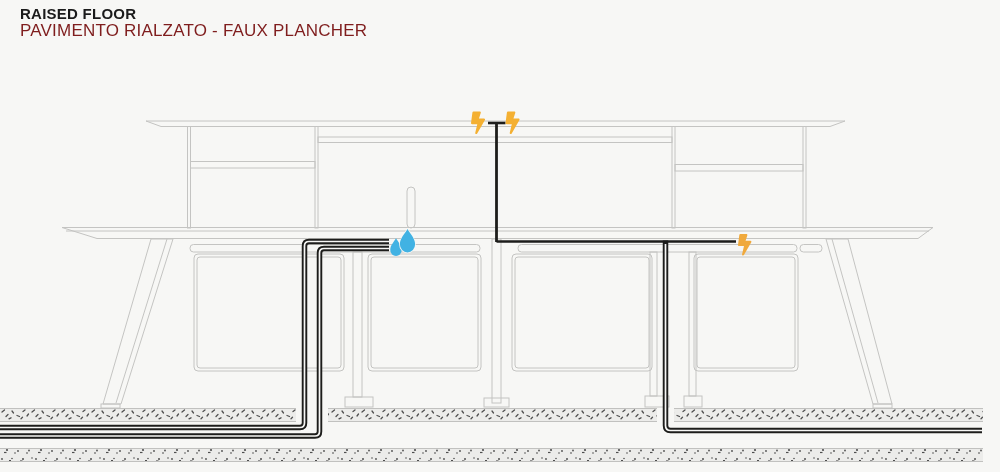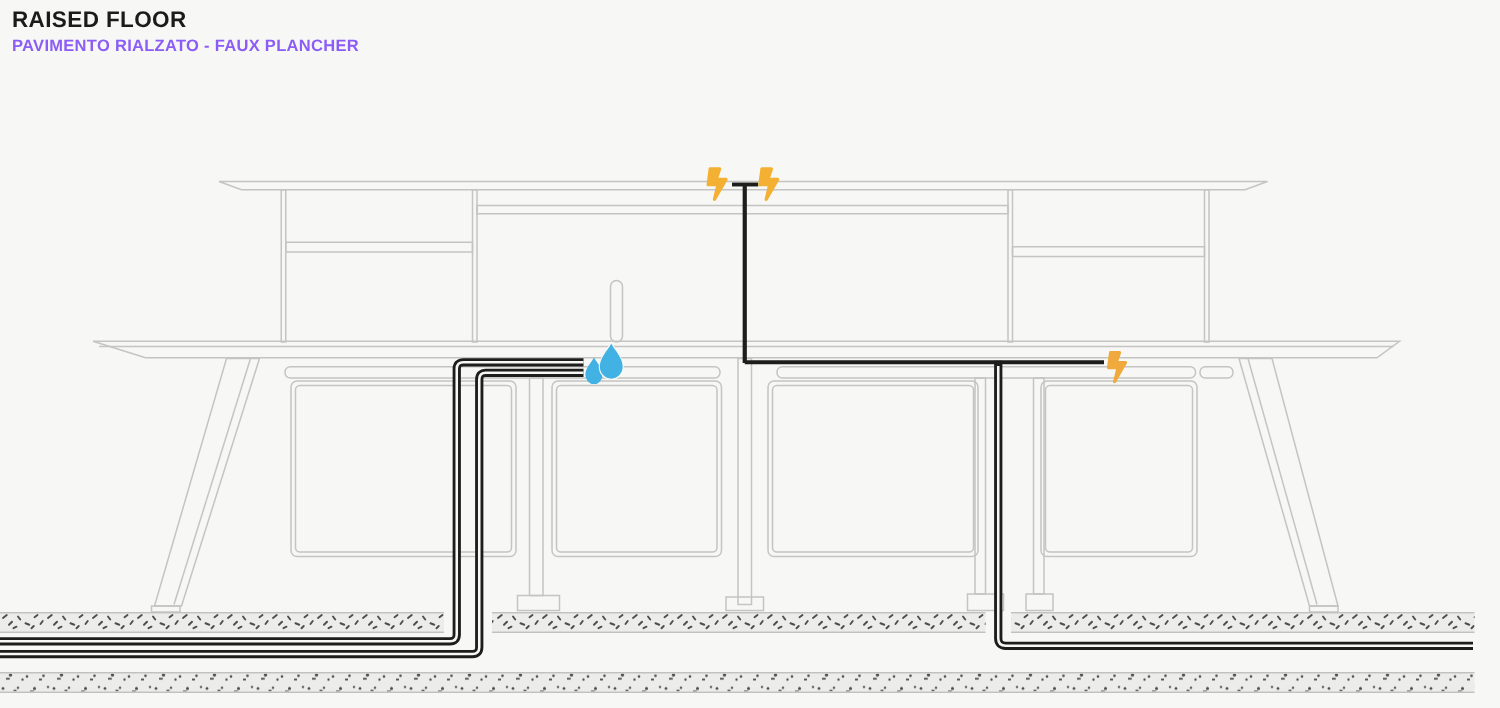--- a/index.html
+++ b/index.html
@@ -1,21 +1,21 @@
 <!DOCTYPE html>
 <html><head>
 <meta charset="utf-8">
 <style>
   html,body{margin:0;padding:0;}
   body{width:1000px;height:472px;overflow:hidden;background:#f7f7f5;
        font-family:"Liberation Sans", sans-serif;}
   .stage{position:relative;width:1000px;height:472px;background:#f7f7f5;}
-  .header{position:absolute;left:8px;top:4px;}
+  .header{position:absolute;left:20px;top:4px;}
   .title{font-size:15px;font-weight:bold;color:#1b1b1b;letter-spacing:.25px;line-height:19px;}
-  .subtitle{font-size:11px;font-weight:bold;color:#8b5cf6;letter-spacing:.2px;line-height:16px;}
+  .subtitle{font-size:17px;font-weight:normal;color:#7f1d1d;letter-spacing:.2px;line-height:16px;}
   svg{position:absolute;left:0;top:0;display:block;}
 </style>
 </head>
 <body>
 
 <div class="stage">
 
   <div class="header">
     <div class="title">RAISED FLOOR</div>
     <div class="subtitle">PAVIMENTO RIALZATO - FAUX PLANCHER</div>

